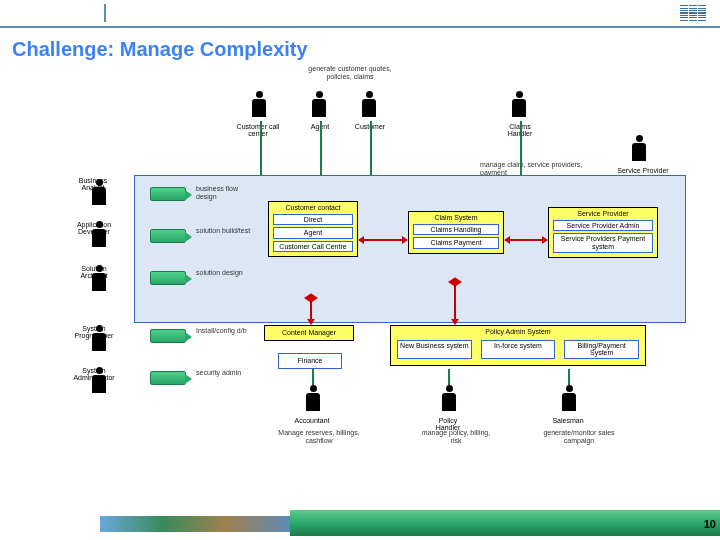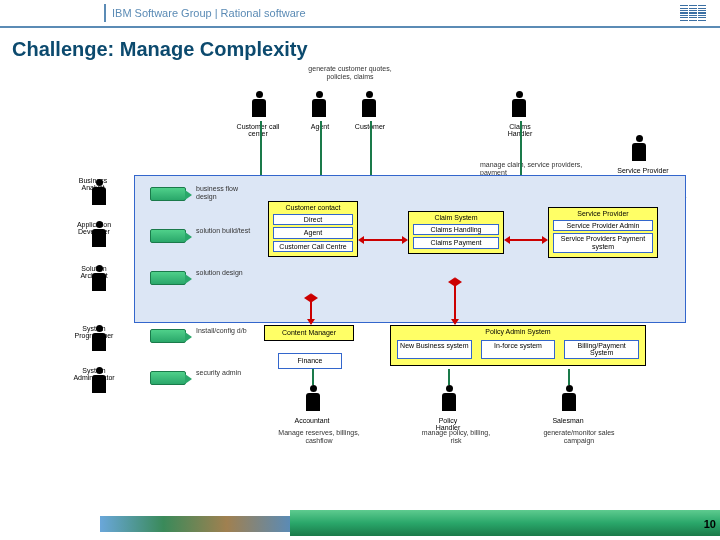--- a/index.html
+++ b/index.html
@@ -2,21 +2,21 @@
 <html><head>
 <meta charset="utf-8">
 <style>
   * { box-sizing: border-box; }
   body { margin:0; padding:0; width:720px; height:540px; font-family: Arial, sans-serif; background:#fff; position:relative; overflow:hidden; }
   .topbar { height:28px; background:#fff; border-bottom:2px solid #5b8bb5; display:flex; align-items:center; }
   .topbar .vline { width:2px; height:18px; background:#5b8bb5; margin-left:104px; }
   .topbar .brand { color:#5b8bb5; font-size:11px; margin-left:6px; }
   .ibm { position:absolute; right:14px; top:4px; display:flex; gap:1px; }
   .ibm div { width:8px; height:18px; background:repeating-linear-gradient(to bottom,#fff 0 1.2px,#3b6fa3 1.2px 2.4px);}
-  .title { font-size:20px; font-weight:bold; color:#0c4a6e; margin:10px 0 0 12px; }
+  .title { font-size:20px; font-weight:bold; color:#3b82f6; margin:10px 0 0 12px; }
   .slide { position:relative; width:720px; height:440px; }
   .panel { position:absolute; border:1px solid #3366cc; background:#dce6f5; }
   .ybox { position:absolute; background:#ffff66; border:1px solid #000; font-size:7px; text-align:center; padding:2px 1px; line-height:1.1; }
   .wsub { background:#fff; border:1px solid #3366cc; font-size:7px; text-align:center; margin:2px 3px; padding:1px; line-height:1.1;}
   .gbtn { position:absolute; width:36px; height:14px; background:linear-gradient(#4fd08a,#2aa76a); border:1px solid #1a7a4a; border-radius:2px; }
   .gbtn::after { content:""; position:absolute; right:-7px; top:2px; border-left:7px solid #2aa76a; border-top:5px solid transparent; border-bottom:5px solid transparent; }
   .lbl { position:absolute; font-size:7px; color:#333; line-height:1.1; }
   .role { position:absolute; font-size:7px; color:#000; text-align:center; line-height:1.05; width:44px; }
   .person { position:absolute; width:18px; height:30px; }
   .person .head { width:7px; height:7px; border-radius:50%; background:#000; margin:0 auto; }
@@ -28,21 +28,20 @@
   .footer { position:absolute; bottom:4px; left:0; width:720px; height:26px; }
   .fstrip { position:absolute; left:100px; top:6px; width:190px; height:16px; background:linear-gradient(90deg,#6aa7da,#3a8a5a,#a08050,#5b8bb5);}
   .fblock { position:absolute; left:290px; top:0; width:430px; height:26px; background:linear-gradient(#5ecb8f,#2aa76a,#1a7a4a);}
   .pgnum { position:absolute; right:4px; bottom:6px; font-size:11px; font-weight:bold; color:#000; }
 </style>
 </head>
 <body>
 
 <div class="topbar">
   <div class="vline"></div>
-  <div class="brand">IBM Software Group  |  Rational software</div>
 </div>
 <div class="ibm">
     <div></div>
     <div></div>
     <div></div>
   </div>
 
 <div class="title">Challenge: Manage Complexity</div>
 
 <div class="slide">

